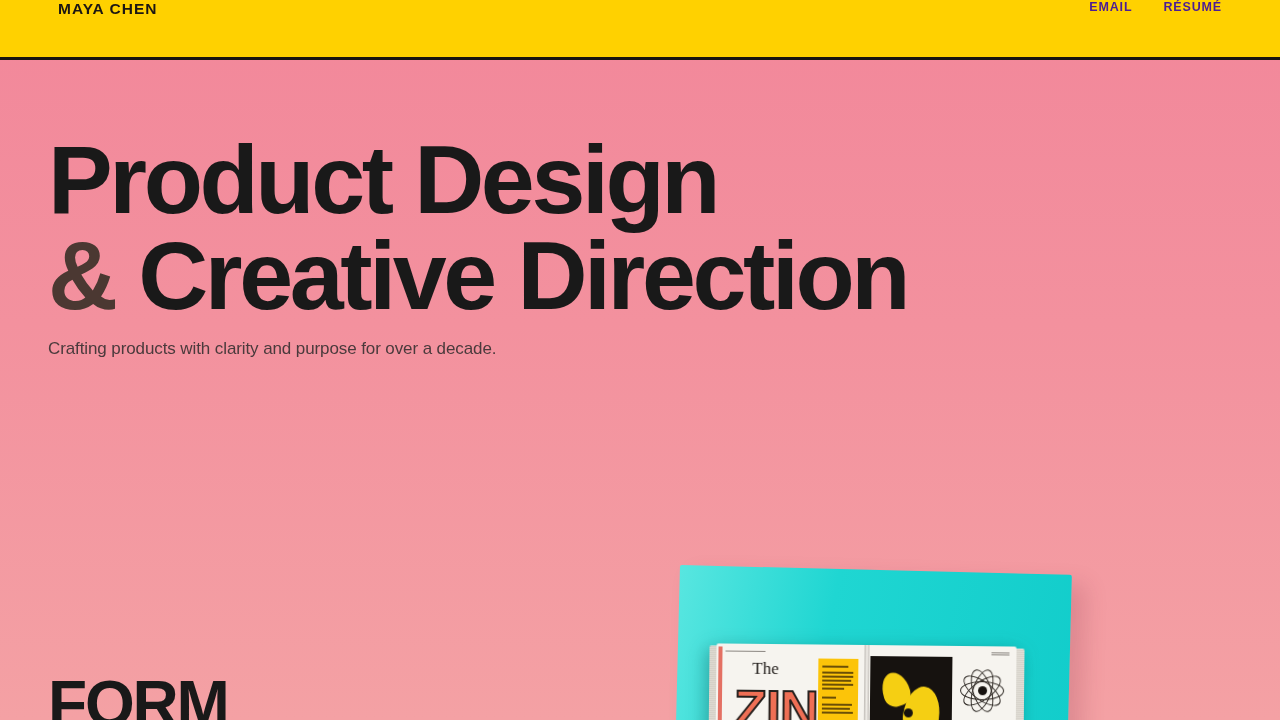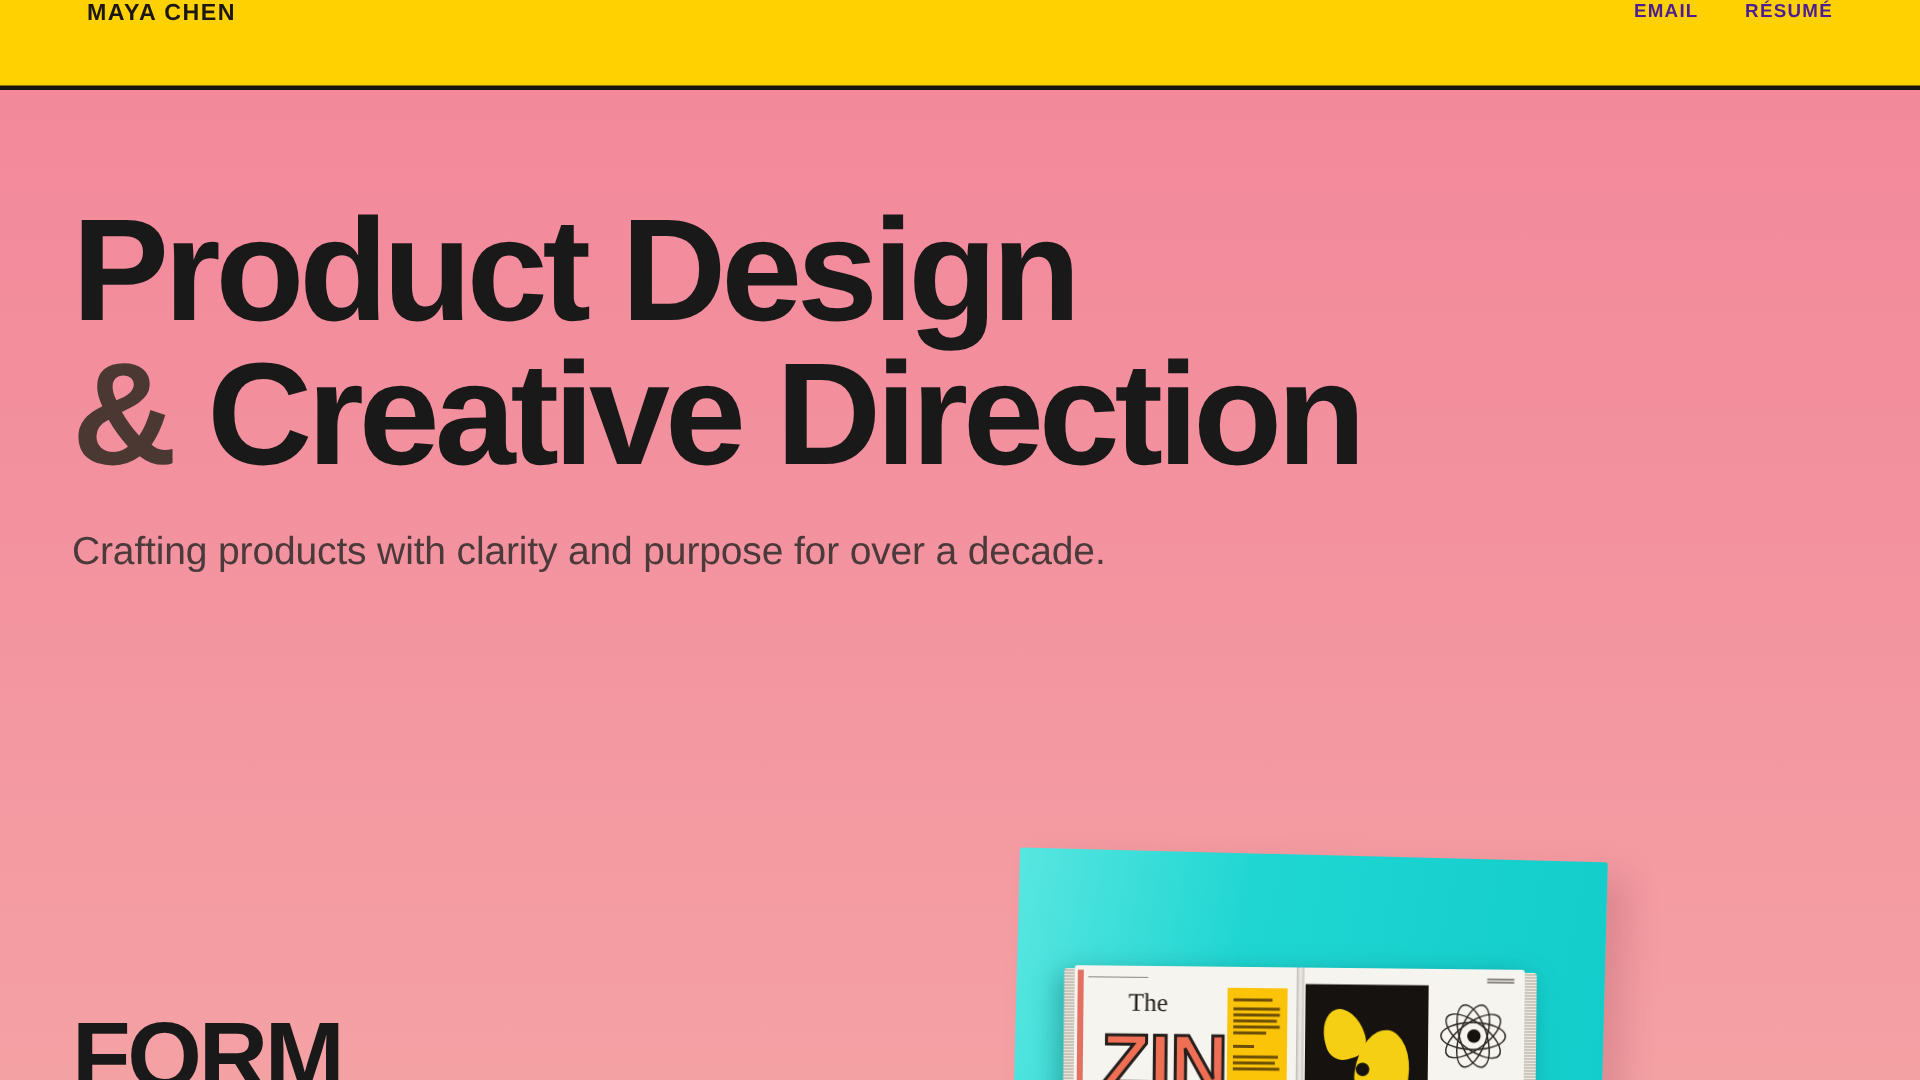--- a/index.html
+++ b/index.html
@@ -44,22 +44,22 @@
   #headline {
     position:absolute; left:48px; top:72px;
     font-size:97px; font-weight:700;
     letter-spacing:-3.4px; line-height:0.985;
     color:#191919; white-space:nowrap;
   }
   #headline .ln { display:block; }
   #amp { color:#4b3832; }
 
   #subtitle {
-    position:absolute; left:48px; top:288px;
-    font-size:26px; font-weight:400;
+    position:absolute; left:48px; top:276px;
+    font-size:17px; font-weight:400;
     line-height:1.52; color:#4a3a3c;
     letter-spacing:-0.1px; white-space:nowrap;
   }
   #subtitle span { display:block; }
 
   
   #formword {
     position:absolute; left:48px; top:672px;
     font-size:64px; font-weight:700;
     letter-spacing:-2.2px; line-height:1;

